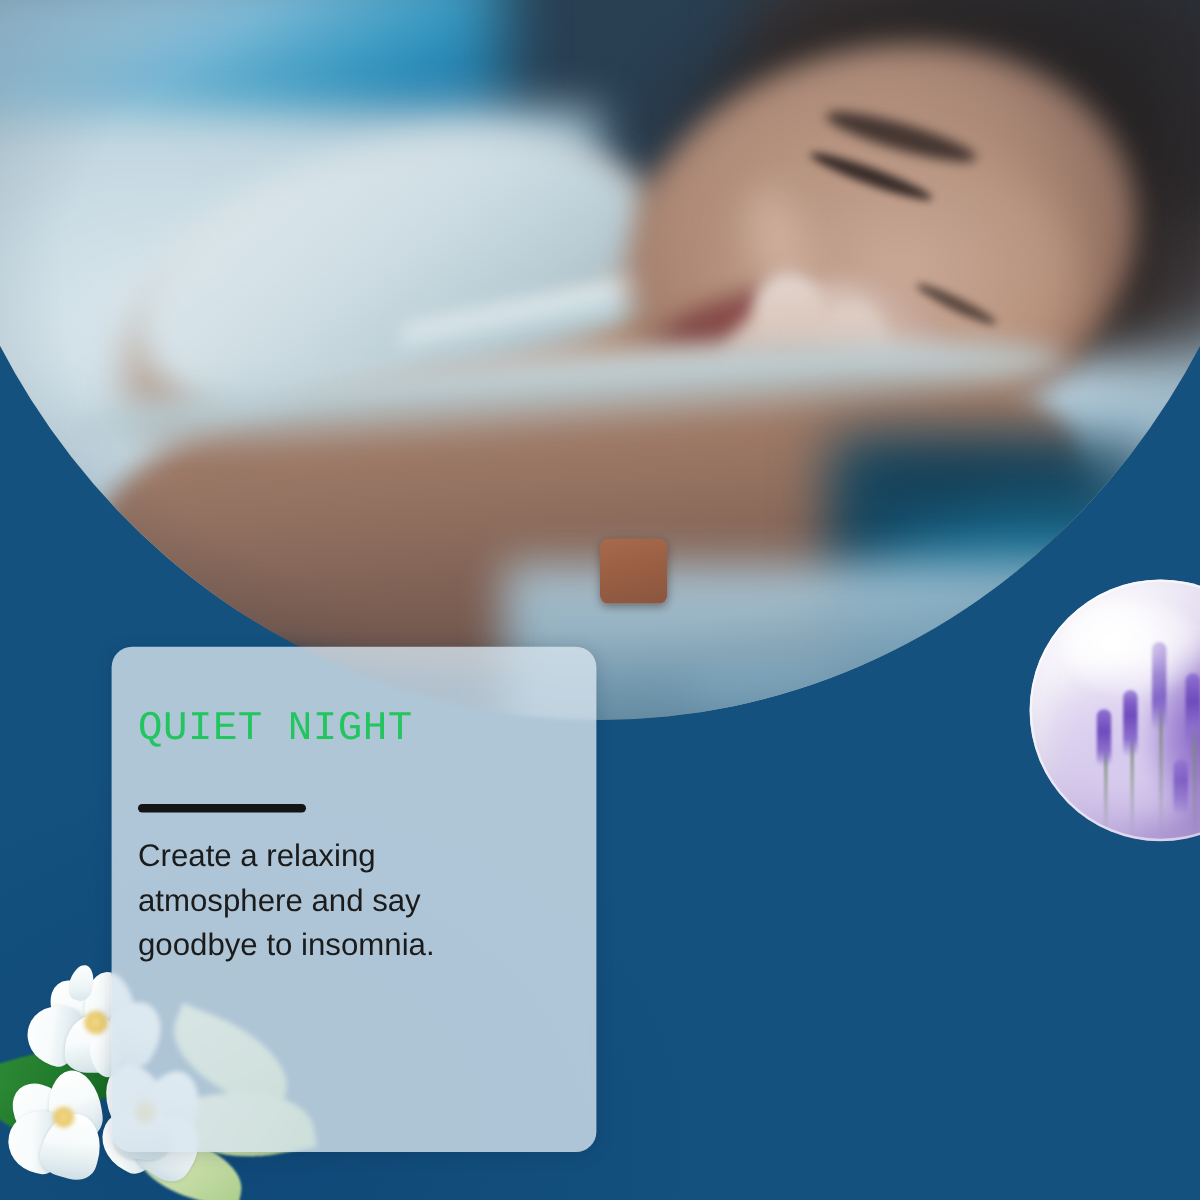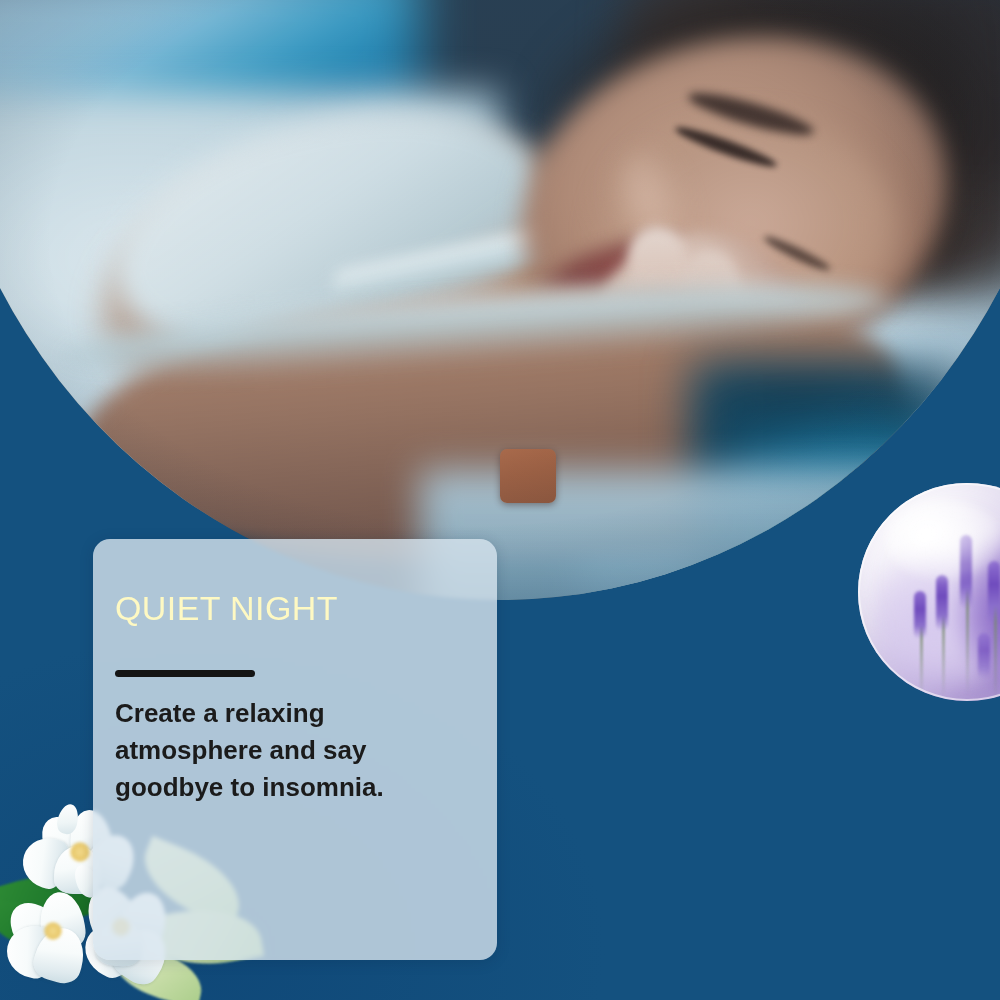--- a/index.html
+++ b/index.html
@@ -340,37 +340,38 @@
     right: 18px;
     top: 52px;
   }
   .card-right .card-inner { left: 43px; }
 
   .card-title {
     margin: 0;
     font-size: 34px;
     font-weight: 400;
     letter-spacing: .4px;
-    color: #fef9c3;
+    color: #22c55e;
     line-height: 1.05;
     white-space: nowrap;
+    font-family: Liberation Mono, monospace;
   }
   .card-rule {
     width: 140px;
     height: 7px;
     border-radius: 5px;
     background: #141414;
     margin: 43px 0 18px 0;
   }
   .card-body {
     margin: 0;
     font-size: 26px;
     line-height: 37px;
     color: #1b1b1b;
-    font-weight: 700;
+    font-weight: 400;
     max-width: 330px;
   }
 </style>
 </head>
 <body>
 
 <div id="root">
 
   <div class="bg-plate"></div>
 

